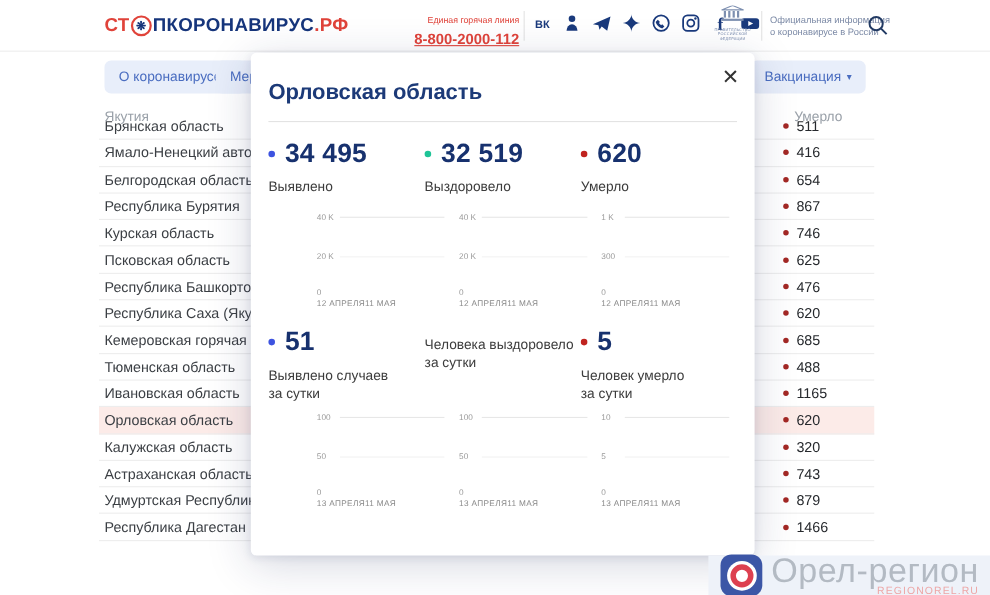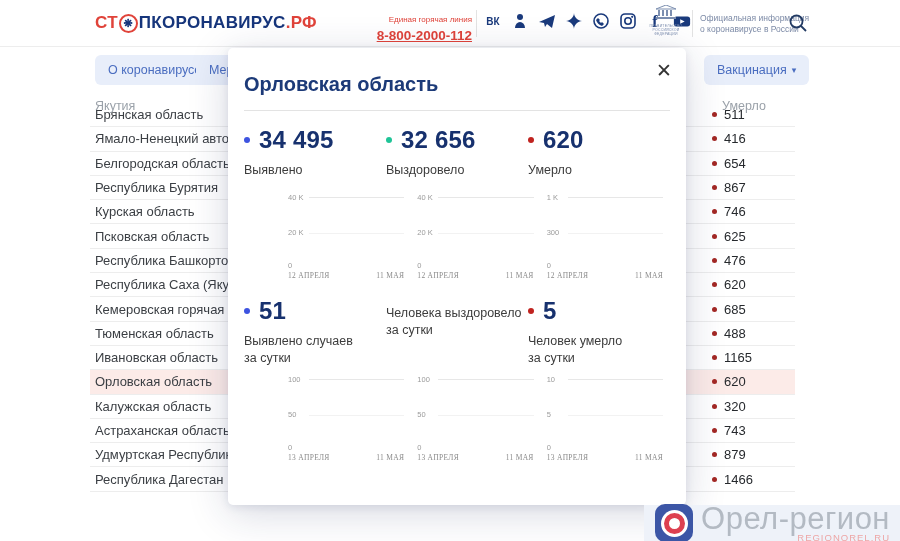--- a/index.html
+++ b/index.html
@@ -50,21 +50,21 @@
   .stat .num { font-size:24px; font-weight:bold; color:#17316e; letter-spacing:.2px; }
   .stat .lbl { margin-top:8px; font-size:12.5px; color:#3c3c3c; line-height:17px; }
   .charts { display:grid; grid-template-columns:repeat(3,1fr); gap:6px; margin-top:12px;margin-left:44px; }
   .chart { position:relative; }
   .plotwrap { position:relative; height:70px; margin-top:6px; }
   .ylab { position:absolute; left:0; font-size:7.5px; color:#9b9b9b; }
   .ylab.top { top:-4px; } .ylab.mid { top:calc(50% - 4px); } .ylab.zero { bottom:-3px; }
   .plot { position:relative; margin-left:21px; margin-right:7px; height:100%; border-top:1px solid #e7e7e7; display:flex; align-items:flex-end; gap:1px; }
   .plot .gmid { position:absolute; left:0; right:0; top:50%; height:1px; background:#f2f2f2; }
   .bar { flex:1 1 aupx; min-height:1px; }
-  .xlabs { display:flex; justify-content:space-between; margin-top:4px; margin-right:7px; font-size:7.5px; color:#8a8a8a; letter-spacing:.3px;font-family:Liberation Serif, serif; }
+  .xlabs { display:flex; justify-content:flex-start; margin-top:4px; margin-right:7px; font-size:7.5px; color:#8a8a8a; letter-spacing:.3px; }
   .stats.daily { margin-top:17px; }
   .charts.second { margin-top:6px; }
 
   
   .wm-band { position:absolute; right:0; bottom:0; width:256px; height:36px; background:#eef2f9; z-index:30; }
   .wm { position:absolute; right:10px; bottom:-2px; display:flex; align-items:center; gap:8px; z-index:31; }
   .wm-logo { width:38px; height:38px; border-radius:10px; background:#3c56a6; display:flex; align-items:center; justify-content:center; }
   .wm-ringo { width:27px; height:27px; border-radius:50%; background:#fff; display:flex; align-items:center; justify-content:center; }
   .wm-ring { width:21px; height:21px; border-radius:50%; border:5px solid #dd4050; background:#fff; }
   .wm-txt { display:flex; flex-direction:column; align-items:flex-end; }
@@ -169,21 +169,21 @@
   </div>
 
   <div class="nav">
     <div class="pill" style="left:95px;">
       <span>О коронавирусе</span>
       <span class="arr">▾</span>
     </div>
     <div class="pill" style="left:196px;">
       <span>Меры</span>
     </div>
-    <div class="pill" style="left:704px;">
+    <div class="pill" style="left:682px;">
       <span>Вакцинация</span>
       <span class="arr">▾</span>
     </div>
   </div>
 
   <div class="tbl-head">
     <span class="th-region">Якутия</span>
     <span class="th-died">Умерло</span>
   </div>
   <div class="tbl">
@@ -328,21 +328,21 @@
       <div class="num-row">
         <span class="dot" style="background: rgb(61, 83, 224);"></span>
         <span class="num">34 495</span>
       </div>
       <div class="lbl"><span class="l1">Выявлено</span></div>
     </div>
 
     <div class="stat">
       <div class="num-row">
         <span class="dot" style="background: rgb(31, 196, 151);"></span>
-        <span class="num">32 656</span>
+        <span class="num">32 519</span>
       </div>
       <div class="lbl"><span class="l1">Выздоровело</span></div>
     </div>
 
     <div class="stat">
       <div class="num-row">
         <span class="dot" style="background: rgb(192, 35, 31);"></span>
         <span class="num">620</span>
       </div>
       <div class="lbl"><span class="l1">Умерло</span></div>

